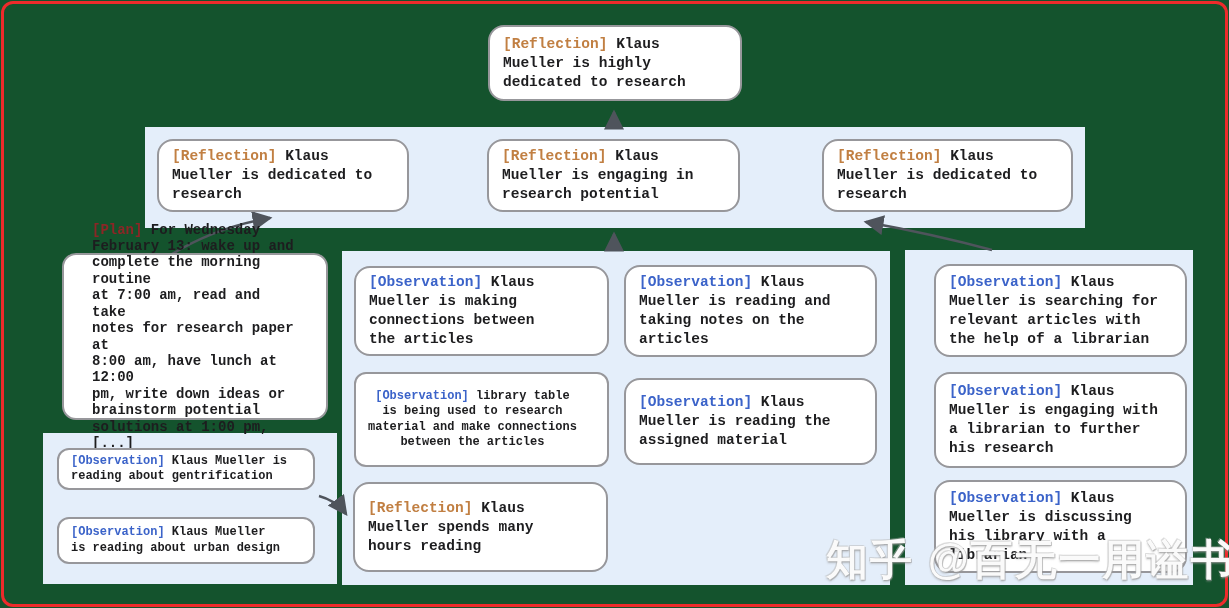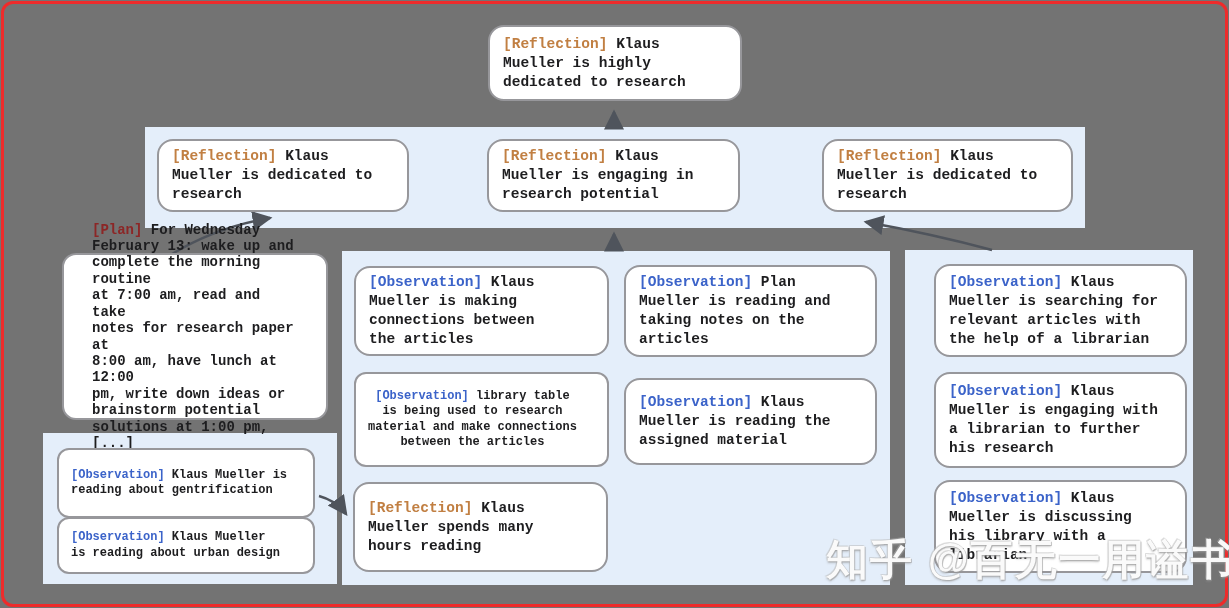--- a/index.html
+++ b/index.html
@@ -1,17 +1,17 @@
 <!DOCTYPE html>
 <html><head>
 <meta charset="utf-8">
 <style>
   html,body{margin:0;padding:0;background:#ffffff;}
   .canvas{
-    position:relative;width:1229px;height:608px;background:#737373;overflow:hidden;
+    position:relative;width:1229px;height:608px;background:#14532d;overflow:hidden;
     font-family:"Liberation Mono","DejaVu Sans Mono",monospace;
   }
   .frame{
     position:absolute;inset:1px;border:3px solid #ee2b2b;border-radius:12px;
     pointer-events:none;z-index:40;
   }
   .band{position:absolute;background:#e4eefa;z-index:1;}
   .arrows{position:absolute;left:0;top:0;width:1229px;height:608px;z-index:5;pointer-events:none;}
   .node{
     position:absolute;background:#ffffff;border:2px solid #97979b;
@@ -85,25 +85,25 @@
 February 13: wake up and
 complete the morning routine
 at 7:00 am, read and take
 notes for research paper at
 8:00 am, have lunch at 12:00
 pm, write down ideas or
 brainstorm potential
 solutions at 1:00 pm, [...]</span></div>
   </div>
 
-  <div class="node sm" style="left:57px;top:448px;width:258px;height:70px;">
+  <div class="node sm" style="left:57px;top:448px;width:258px;height:42px;">
     <div class="txt"><span class="tag observation">[Observation]</span> <span class="body">Klaus Mueller is
 reading about gentrification</span></div>
   </div>
-  <div class="node sm" style="left:57px;top:517px;width:258px;height:57px;">
+  <div class="node sm" style="left:57px;top:517px;width:258px;height:47px;">
     <div class="txt"><span class="tag observation">[Observation]</span> <span class="body">Klaus Mueller
 is reading about urban design</span></div>
   </div>
 
   <div class="node lg" style="left:354px;top:266px;width:255px;height:90px;">
     <div class="txt"><span class="tag observation">[Observation]</span> <span class="body">Klaus
 Mueller is making
 connections between
 the articles</span></div>
   </div>
@@ -113,21 +113,21 @@
 material and make connections
 between the articles</span></div>
   </div>
   <div class="node lg" style="left:353px;top:482px;width:255px;height:90px;">
     <div class="txt"><span class="tag reflection">[Reflection]</span> <span class="body">Klaus
 Mueller spends many
 hours reading</span></div>
   </div>
 
   <div class="node lg" style="left:624px;top:265px;width:253px;height:92px;">
-    <div class="txt"><span class="tag observation">[Observation]</span> <span class="body">Plan
+    <div class="txt"><span class="tag observation">[Observation]</span> <span class="body">Klaus
 Mueller is reading and
 taking notes on the
 articles</span></div>
   </div>
   <div class="node lg" style="left:624px;top:378px;width:253px;height:87px;">
     <div class="txt"><span class="tag observation">[Observation]</span> <span class="body">Klaus
 Mueller is reading the
 assigned material</span></div>
   </div>
 

